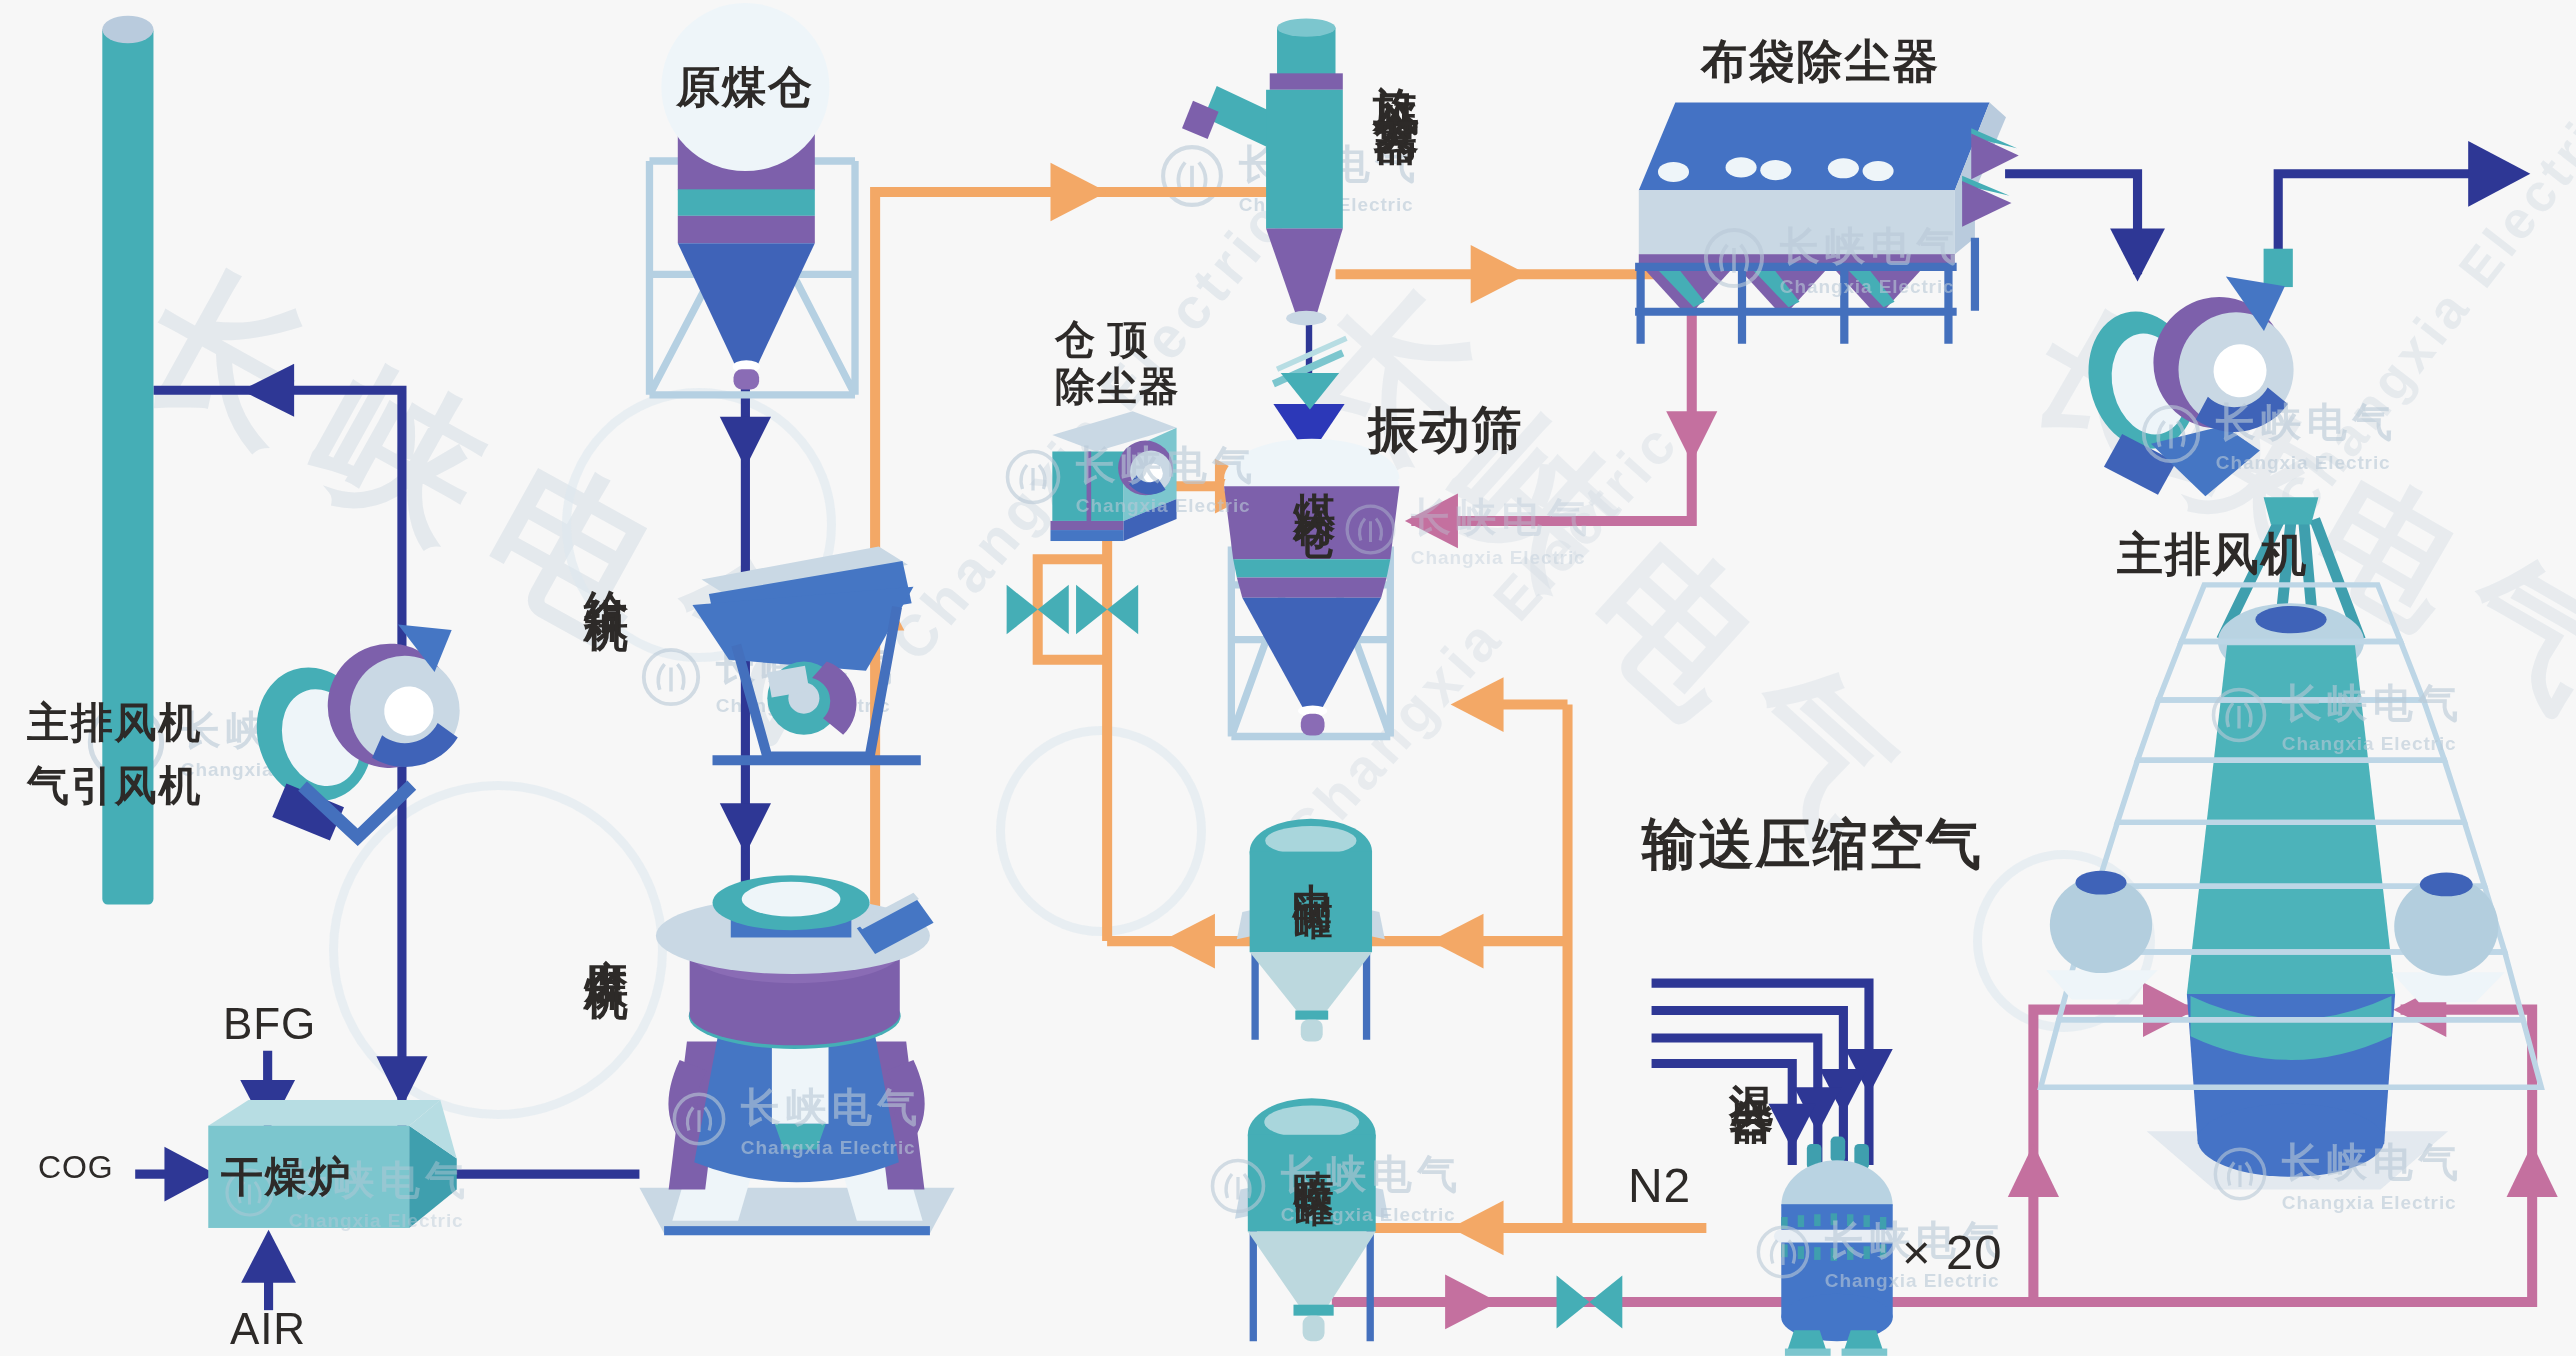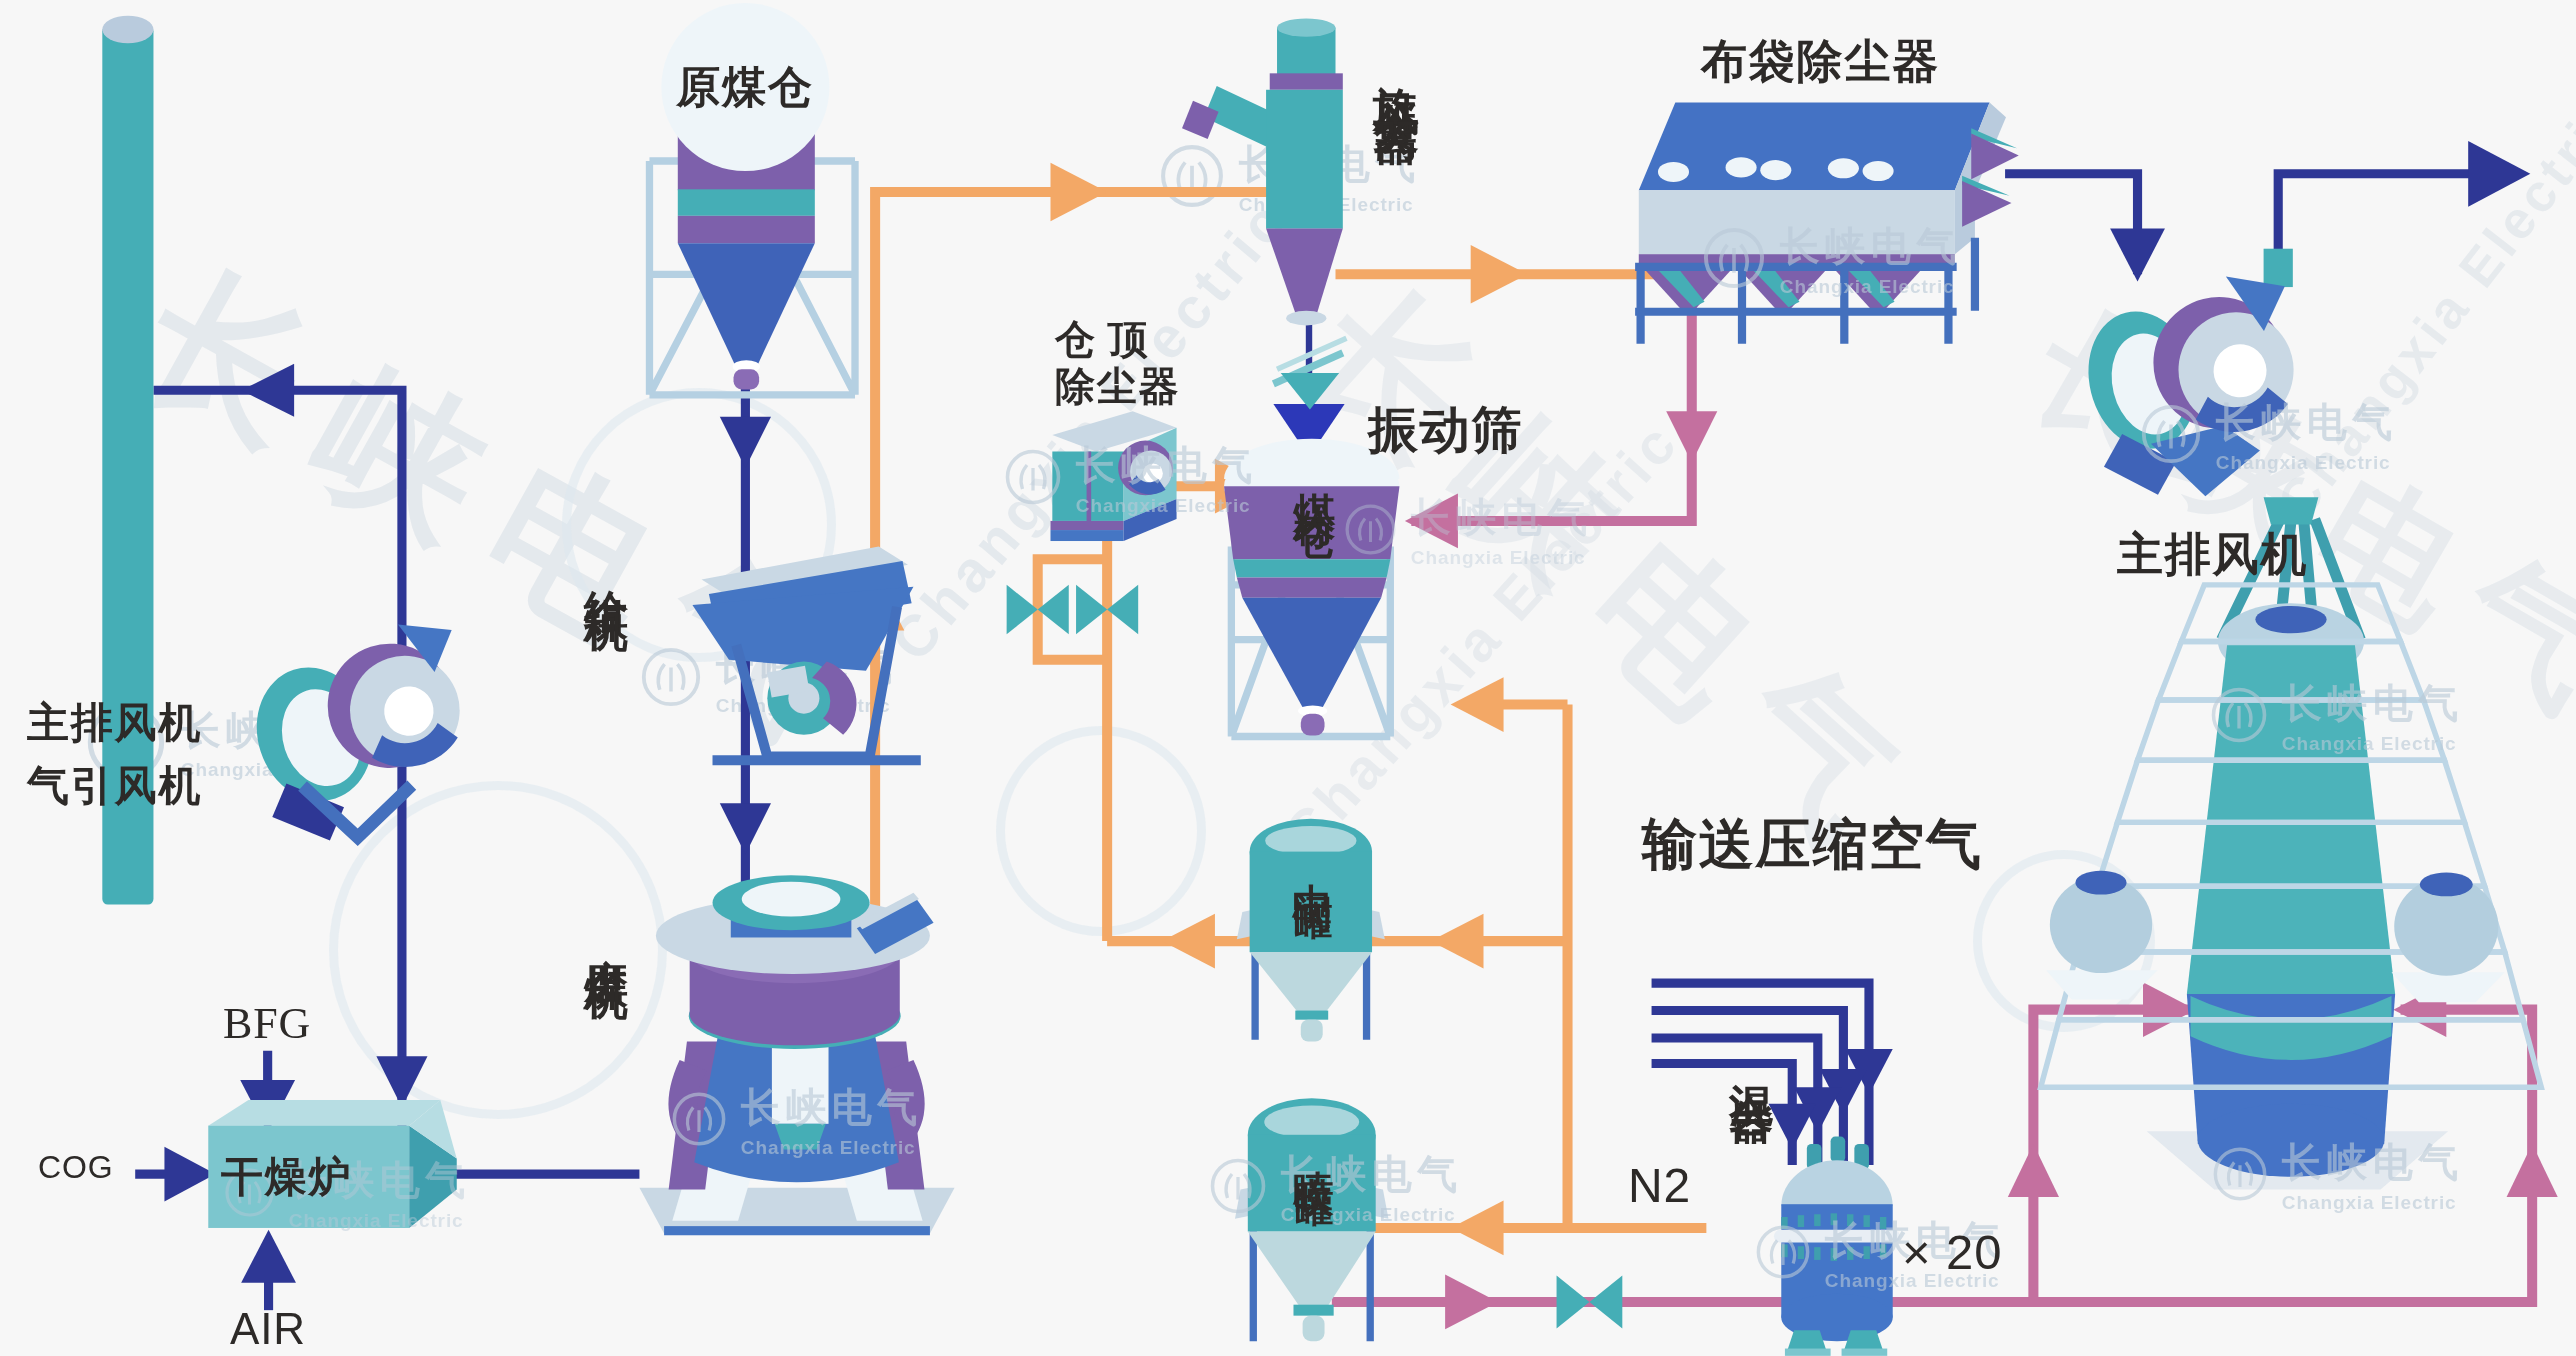--- a/index.html
+++ b/index.html
@@ -423,21 +423,21 @@
 
   <div class="lbl v" style="left:581px;top:923px;font-size:44px;">磨煤机</div>
 
   <div class="lbl h" style="left:27px;top:691px;font-size:42px;line-height:1.5;">
     <span style="display:block">主排风机</span>
     <span style="display:block">气引风机</span>
   </div>
 
   <div class="lbl h" style="left:221px;top:1153px;font-size:42px;">干燥炉</div>
 
-  <div class="lbl h latin" style="left:223px;top:999px;font-size:44px;font-family:Liberation Serif, serif;">BFG</div>
+  <div class="lbl h latin" style="left:223px;top:999px;font-size:44px;">BFG</div>
   <div class="lbl h latin" style="left:38px;top:1149px;font-size:32px;">COG</div>
   <div class="lbl h latin" style="left:230px;top:1304px;font-size:44px;">AIR</div>
 
   <div class="lbl v" style="left:1370px;top:48px;font-size:46px;">旋风分离器</div>
 
   <div class="lbl h" style="left:1055px;top:316px;font-size:40px;line-height:1.18;">
     <span style="display:block;letter-spacing:12.8px;">仓顶</span>
     <span style="display:block">除尘器</span>
   </div>
 

